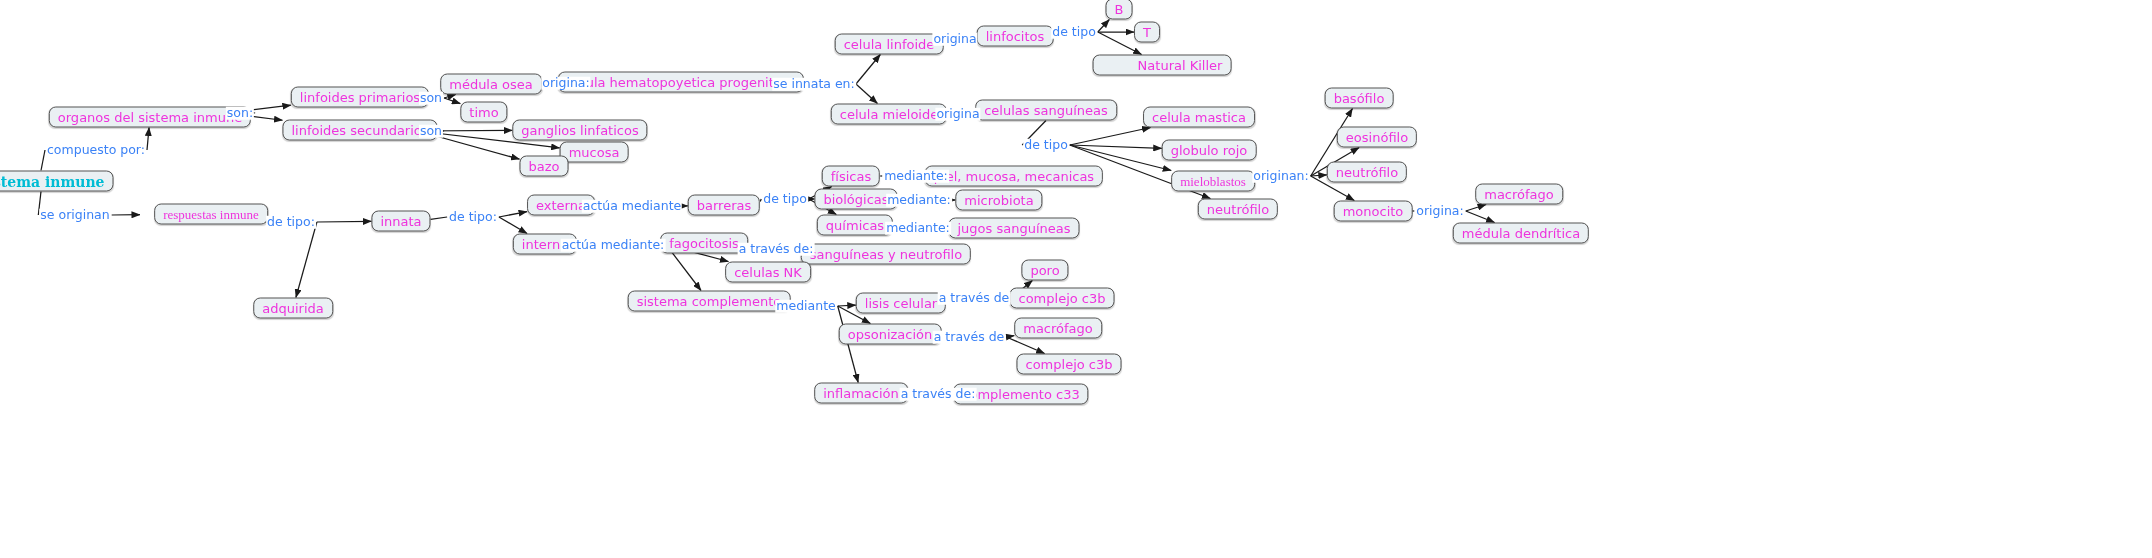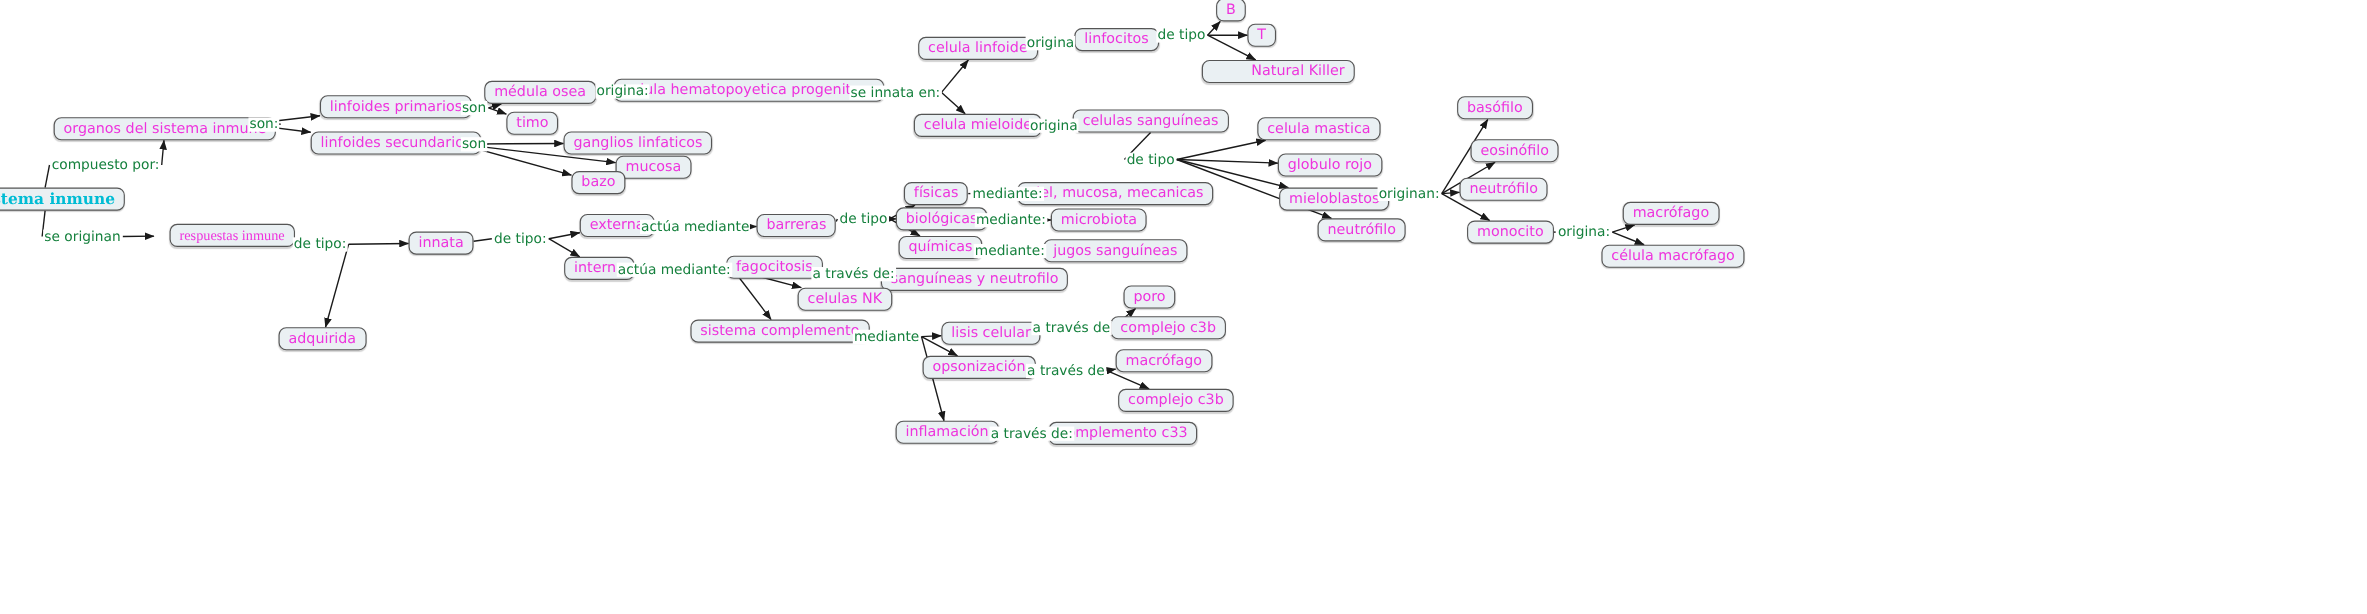--- a/index.html
+++ b/index.html
@@ -42,21 +42,21 @@
     box-shadow: 0 1px 1px rgba(0,0,0,0.18);
   }
   .node.root {
     color: #00bcd4;
     font-family: "DejaVu Serif", serif;
     font-weight: bold;
     font-size: 14px;
   }
   .link-label {
     position: absolute;
-    color: #15803d;
+    color: #3b82f6;
     font-size: 12.5px;
     line-height: 1;
     white-space: nowrap;
     background: #ffffff;
     transform: translate(-50%, -50%);
     padding: 0 1px;
   }
 </style>
 </head>
 <body>
@@ -161,28 +161,28 @@
       <div class="node" style="left: 681px; top: 82px;">celula hematopoyetica progenitora</div>
       <div class="node" style="left: 889px; top: 44px;">celula linfoide</div>
       <div class="node" style="left: 889px; top: 114px;">celula mieloide</div>
       <div class="node" style="left: 1015px; top: 36px;">linfocitos</div>
       <div class="node" style="left: 1119px; top: 9px;">B</div>
       <div class="node" style="left: 1147px; top: 32px;">T</div>
       <div class="node" style="left: 1162px; top: 65px; padding-left: 44px;">Natural Killer</div>
       <div class="node" style="left: 1046px; top: 110px;">celulas sanguíneas</div>
       <div class="node" style="left: 1199px; top: 117px;">celula mastica</div>
       <div class="node" style="left: 1209px; top: 150px;">globulo rojo</div>
-      <div class="node" style="left: 1213px; top: 181px;">mieloblastos</div>
+      <div class="node" style="left: 1213px; top: 181px; font-family: Liberation Serif, serif;">mieloblastos</div>
       <div class="node" style="left: 1238px; top: 209px;">neutrófilo</div>
       <div class="node" style="left: 1359px; top: 98px;">basófilo</div>
       <div class="node" style="left: 1377px; top: 137px;">eosinófilo</div>
       <div class="node" style="left: 1367px; top: 172px;">neutrófilo</div>
       <div class="node" style="left: 1373px; top: 211px;">monocito</div>
       <div class="node" style="left: 1519px; top: 194px;">macrófago</div>
-      <div class="node" style="left: 1521px; top: 233px;">célula macrófago</div>
+      <div class="node" style="left: 1521px; top: 233px;">médula dendrítica</div>
       <div class="node" style="left: 401px; top: 221px;">innata</div>
       <div class="node" style="left: 293px; top: 308px;">adquirida</div>
       <div class="node" style="left: 561px; top: 205px;">externa</div>
       <div class="node" style="left: 545px; top: 244px;">interna</div>
       <div class="node" style="left: 724px; top: 205px;">barreras</div>
       <div class="node" style="left: 851px; top: 176px;">físicas</div>
       <div class="node" style="left: 856px; top: 199px;">biológicas</div>
       <div class="node" style="left: 855px; top: 225px;">químicas</div>
       <div class="node" style="left: 1014px; top: 176px;">piel, mucosa, mecanicas</div>
       <div class="node" style="left: 999px; top: 200px;">microbiota</div>

